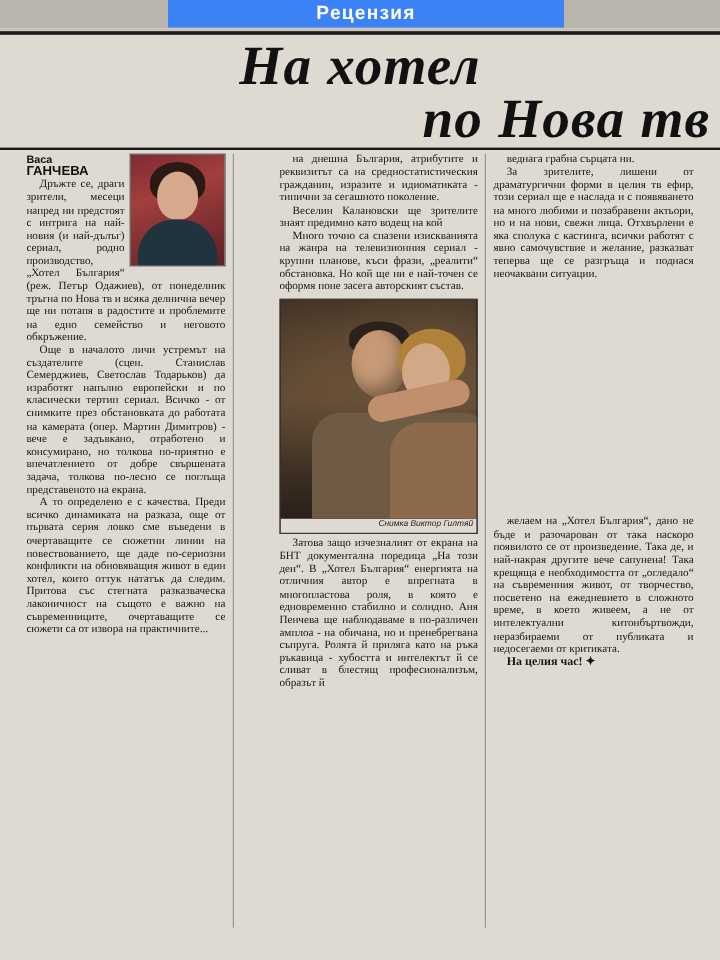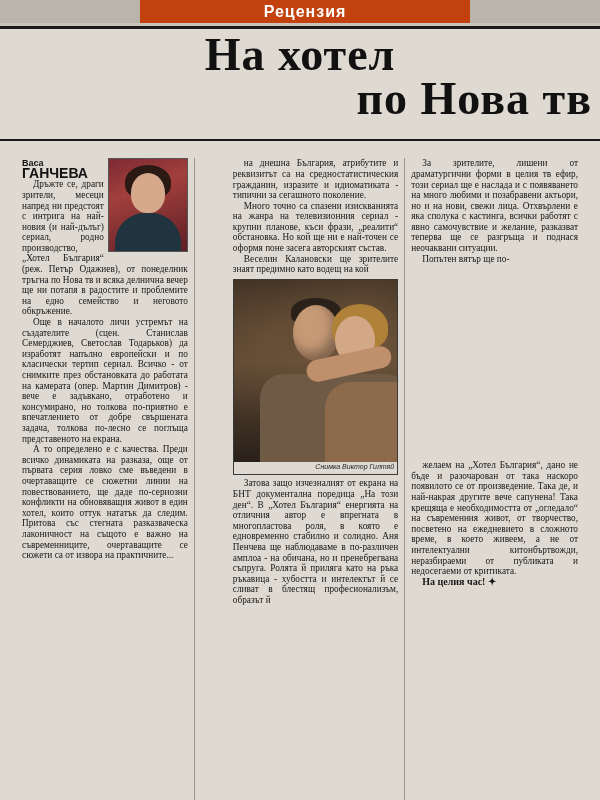--- a/index.html
+++ b/index.html
@@ -27,21 +27,21 @@
     height: 26px;
     background: #c9c4bb;
     border-bottom: 3px solid #1a1a1a;
   }
   .banner-red {
     position: absolute;
     left: 140px;
     top: 0px;
     width: 330px;
     height: 23px;
-    background: #c2410c;
+    background: #3b82f6;
   }
   .banner-red span {
     display: block;
     text-align: center;
     color: #ffffff;
     font-family: "Liberation Sans", sans-serif;
     font-weight: bold;
     font-size: 16px;
     letter-spacing: 1px;
     line-height: 23px;
@@ -65,23 +65,24 @@
 
   
   .headline {
     text-align: center;
     font-family: "Liberation Serif", serif;
     font-weight: bold;
     color: #111;
     font-size: 46px;
     line-height: 0.96;
     letter-spacing: 1px;
-    padding: 4px 8px 18px 8px;
+    padding: 4px 8px 2px 8px;
     border-bottom: 2px solid #1a1a1a;
-    margin-bottom: 17px;
+    margin-bottom: 3px;
+    font-style: italic;
   }
   .headline .l1 { display:block; }
   .headline .l2 { display:block;text-align:right; }
 
   
   .cols {
     display: flex;
     padding: 0 22px;
     box-sizing: border-box;
     height: 645px;
@@ -100,21 +101,21 @@
 
   .byline {
     font-family: "Liberation Sans", sans-serif;
     font-weight: bold;
     font-size: 9px;
     line-height: 10px;
     color: #111;
     margin-bottom: 1px;
   }
   .byline .b1 { display:block; }
-  .byline .b2 { display:block; font-size: 14px; }
+  .byline .b2 { display:block; font-size: 11px; }
 
   .author-photo {
     float: right;
     width: 78px;
     height: 92px;
     margin: 0 0 2px 4px;
     border: 1px solid #555;
     background: linear-gradient(160deg,#7d2a33 0%,#a23f3c 35%,#5d1f26 100%);
     position: relative;
     overflow: hidden;
@@ -253,42 +254,42 @@
         <span class="b1">Васа</span>
         <span class="b2">ГАНЧЕВА</span>
       </div>
       <p class="first">Дръжте се, драги зрители, месеци напред ни предстоят с интрига на най-новия (и най-дълъг) сериал, родно производство, „Хотел България“ (реж. Петър Одажиев), от понеделник тръгна по Нова тв и всяка делнична вечер ще ни потапя в радостите и проблемите на едно семейство и неговото обкръжение.</p>
       <p>Още в началото личи устремът на създателите (сцен. Станислав Семерджиев, Светослав Тодарьков) да изработят напълно европейски и по класически тертип сериал. Всичко - от снимките през обстановката до работата на камерата (опер. Мартин Димитров) - вече е задъвкано, отработено и консумирано, но толкова по-приятно е впечатлението от добре свършената задача, толкова по-лесно се поглъща представеното на екрана.</p>
       <p>А то определено е с качества. Преди всичко динамиката на разказа, още от първата серия ловко сме въведени в очертаващите се сюжетни линии на повествованието, ще даде по-сериозни конфликти на обновяващия живот в един хотел, които оттук нататък да следим. Притова със стегната разказваческа лаконичност на същото е важно на съвременниците, очертаващите се сюжети са от извора на практичните...</p>
     </div>
 
     <div class="col col2">
       <p class="first">на днешна България, атрибутите и реквизитът са на средностатистическия гражданин, изразите и идиоматиката - типични за сегашното поколение.</p>
+      <p>Веселин Калановски ще зрителите знаят предимно като водещ на кой</p>
       <p>Много точно са спазени изискванията на жанра на телевизионния сериал - крупни планове, къси фрази, „реалити“ обстановка. Но кой ще ни е най-точен се оформя поне засега авторският състав.</p>
-      <p>Веселин Калановски ще зрителите знаят предимно като водещ на кой</p>
 
       <div class="photo-block">
         <div class="photo">
           <div class="wall"></div>
           <div class="man-body"></div>
           <div class="woman-body"></div>
           <div class="man-hair"></div>
           <div class="man-head"></div>
           <div class="woman-hair"></div>
           <div class="woman-head"></div>
           <div class="arm"></div>
         </div>
         <div class="credit">Снимка Виктор Гилтяй</div>
       </div>
 
       <p class="first">Затова защо изчезналият от екрана на БНТ документална поредица „На този ден“. В „Хотел България“ енергията на отличния автор е впрегната в многопластова роля, в която е едновременно стабилно и солидно. Аня Пенчева ще наблюдаваме в по-различен амплоа - на обичана, но и пренебрегвана съпруга. Ролята й приляга като на ръка ръкавица - хубостта и интелектът й се сливат в блестящ професионализъм, образът й</p>
     </div>
 
     <div class="col col3">
+      <p class="first">веднага грабна сърцата ни.</p>
       <p>За зрителите, лишени от драматургични форми в целия тв ефир, този сериал ще е наслада и с появяването на много любими и позабравени актьори, но и на нови, свежи лица. Отхвърлени е яка сполука с кастинга, всички работят с явно самочувствие и желание, разказват теперва ще се разгръща и поднася неочаквани ситуации.</p>
-      <p>Попътен вятър ще по-</p>
       <div style="height:196px"></div>
       <p class="first">желаем на „Хотел България“, дано не бъде и разочарован от така наскоро появилото се от произведение. Така де, и най-накрая другите вече сапунена! Така крещяща е необходимостта от „огледало“ на съвременния живот, от творчество, посветено на ежедневието в сложното време, в което живеем, а не от интелектуални китонбъртвожди, неразбираеми от публиката и недосегаеми от критиката.</p>
       <p class="bold end-mark">На целия час! ✦</p>
     </div>
 
   </div>
 </div>
 
 </body></html>

